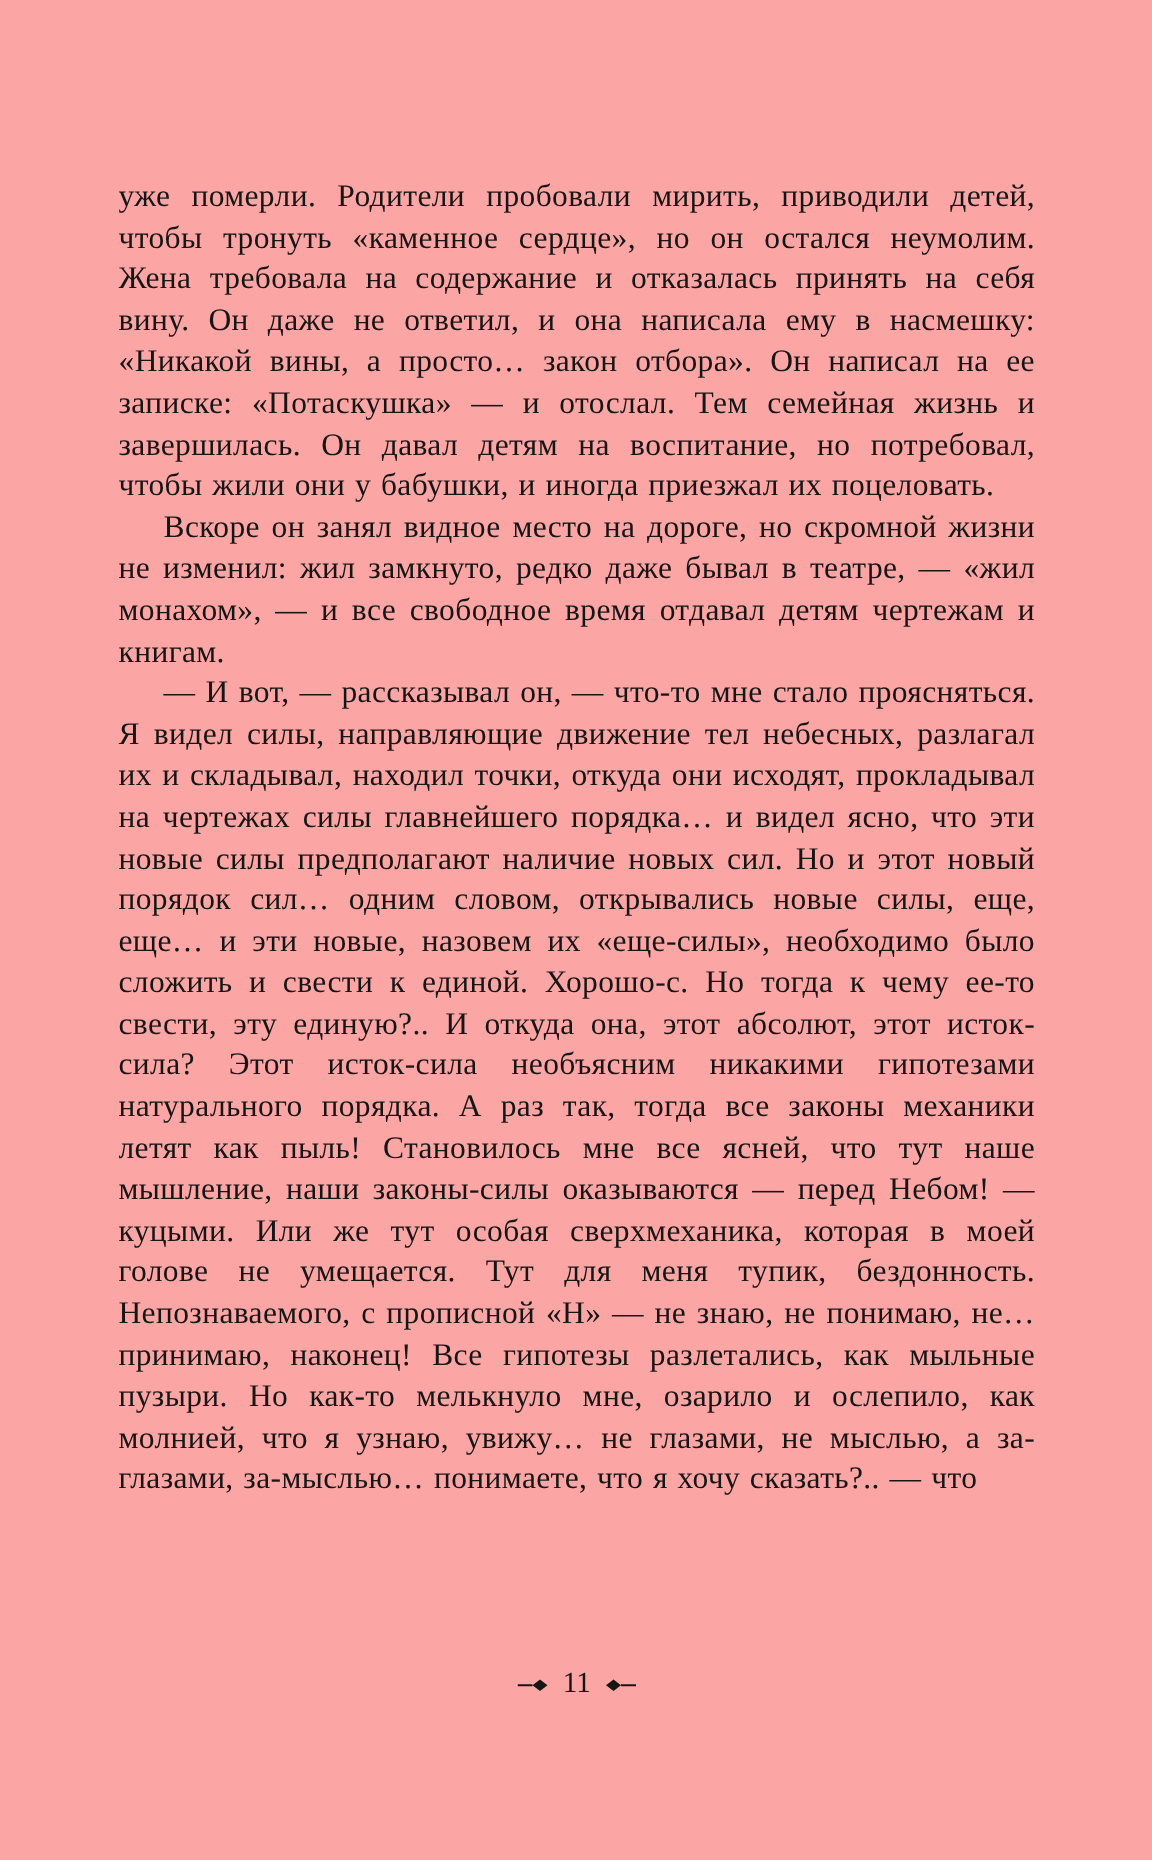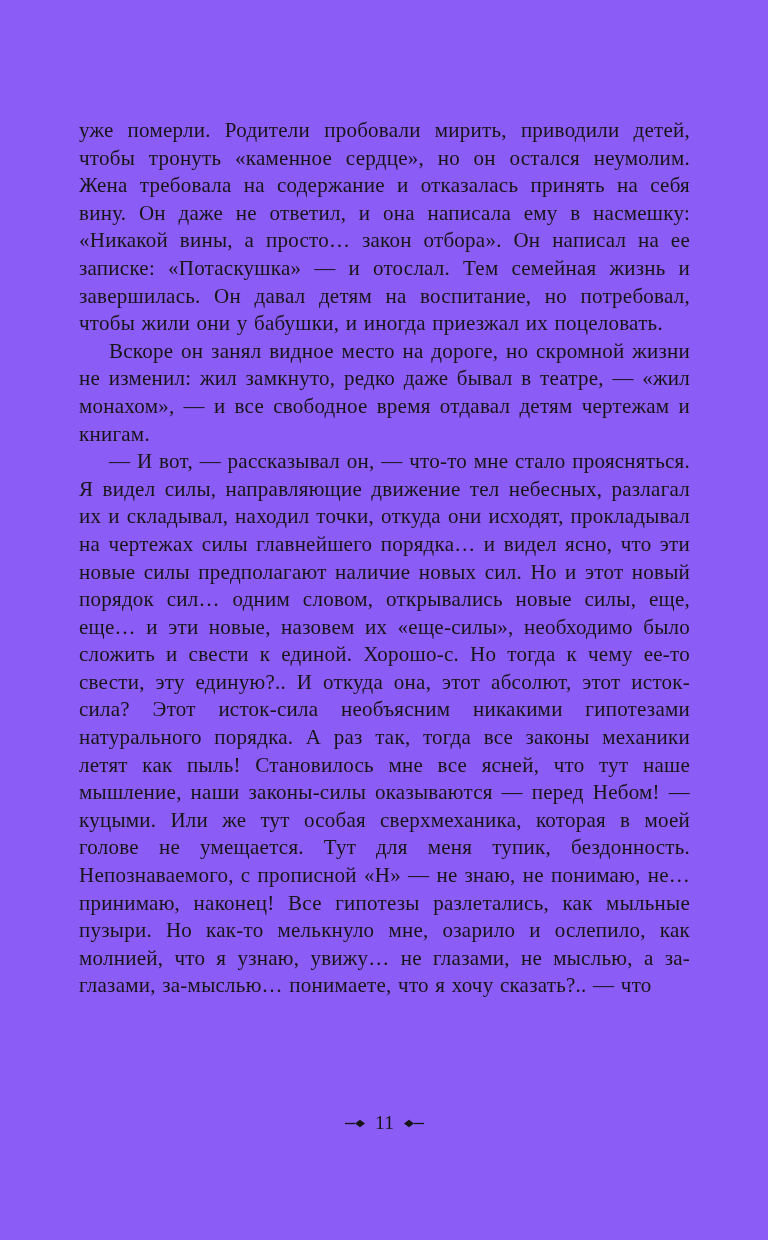--- a/index.html
+++ b/index.html
@@ -7,21 +7,21 @@
   html, body {
     width: 768px;
     background: #fdfdfc;
     font-family: "Liberation Serif", "DejaVu Serif", serif;
   }
 
   .page {
     position: relative;
     width: 768px;
     height: 1240px;
-    background: #8b5cf6;
+    background: #fca5a5;
     color: #161616;
     overflow: hidden;
     margin: 0 auto;
   }
 
   .text-block {
     position: absolute;
     top: 117px;
     left: 79px;
     width: 611px;

